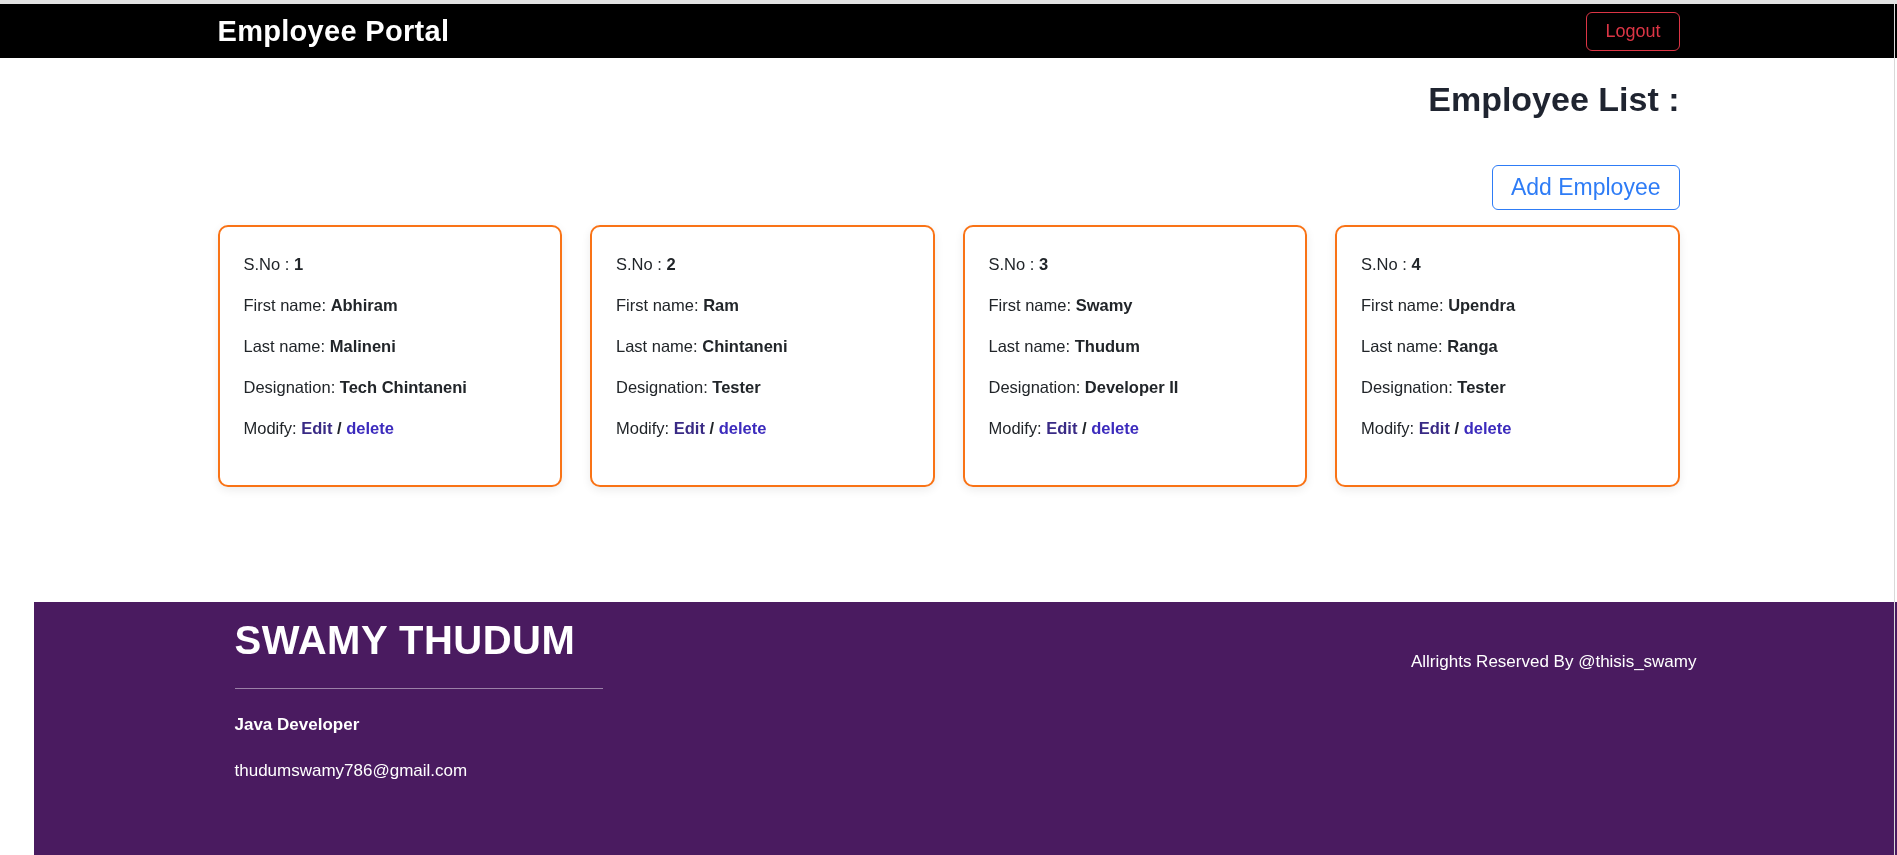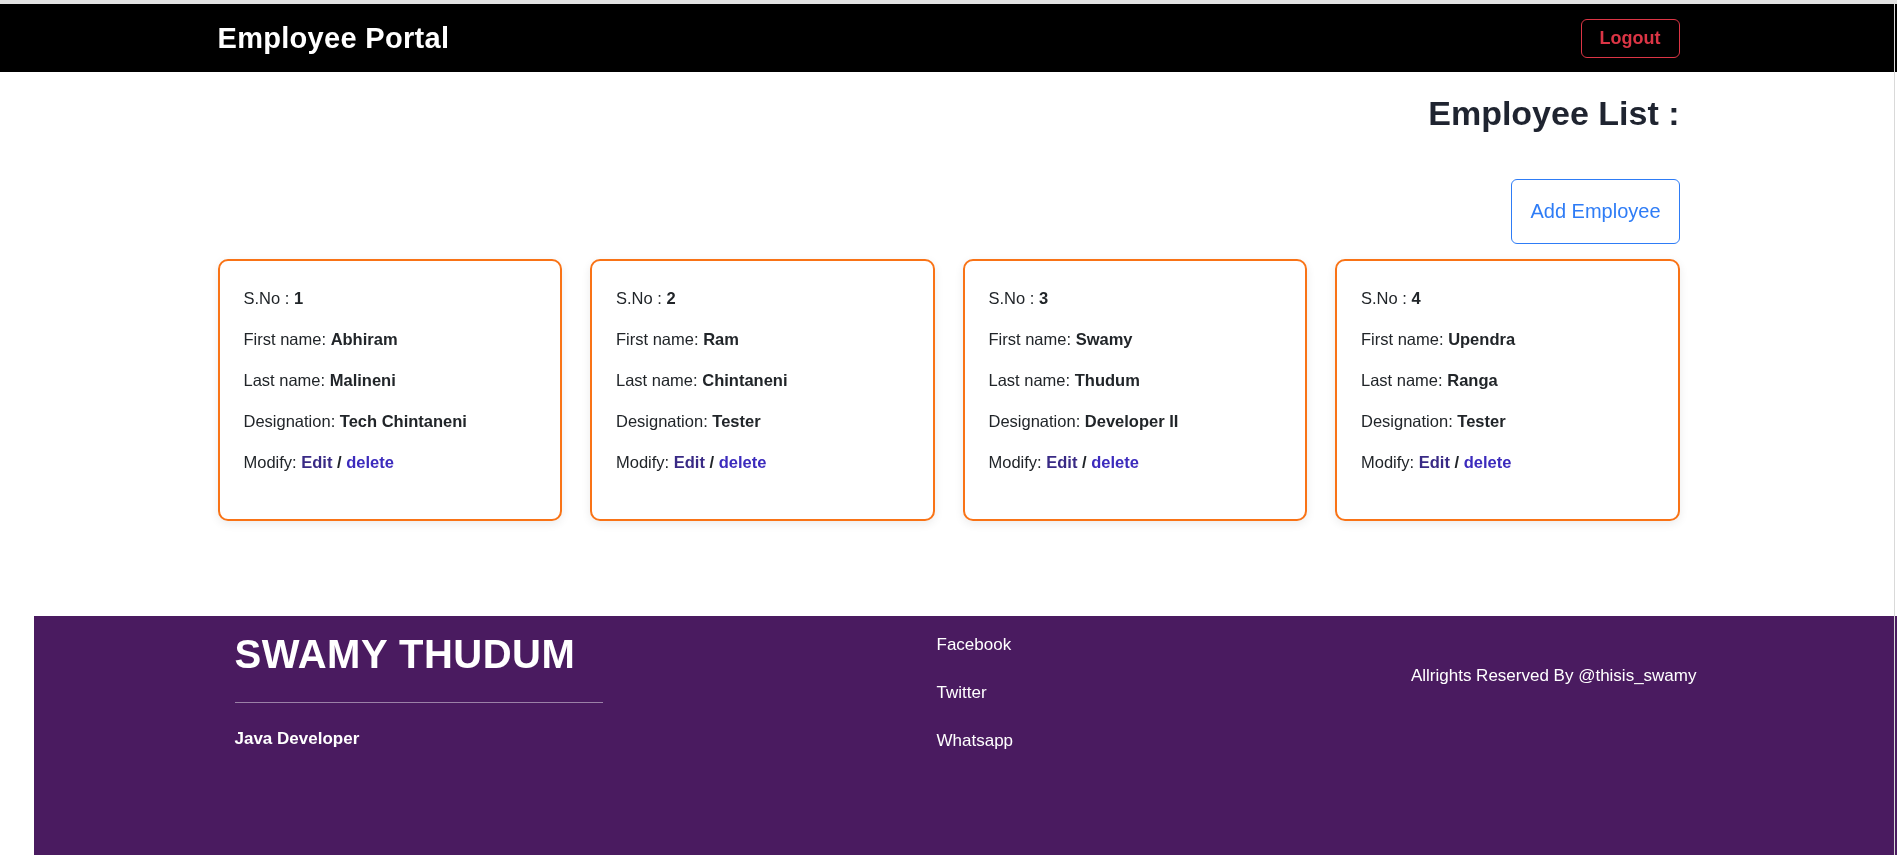--- a/index.html
+++ b/index.html
@@ -18,42 +18,41 @@
     position: absolute; top: 4px; right: 2px; bottom: 0;
     width: 1px; background: #d9d9d9;
   }
   .container {
     width: 1462px;
     margin: 0 auto;
   }
   
   .navbar {
     background: #000000;
-    height: 68px;
+    height: 54px;
   }
   .navbar .container {
     height: 100%;
     display: flex; align-items: center; justify-content: space-between;
   }
   .brand {
     color: #ffffff;
     font-size: 29px;
     font-weight: 700;
     letter-spacing: 0.3px;
   }
   .logout-btn {
     background: transparent;
     color: var(--danger, #dc3545);
     border: 1px solid var(--danger, #dc3545);
     border-radius: 6px;
     font-size: 18px;
     font-family: "Liberation Sans", sans-serif;
     padding: 8px 18px;
     cursor: pointer;
-    font-weight: bold;
   }
   
   .main-area {
     height: 522px;
   }
   .page-heading {
     margin-top: 22px;
     font-size: 34px;
     font-weight: 600;
     color: #1f2430;
@@ -61,23 +60,23 @@
   }
   .actions-row {
     margin-top: 46px;
     display: flex; justify-content: flex-end;
   }
   .add-btn {
     background: #ffffff;
     color: var(--primary, #2e7cf6);
     border: 1px solid var(--primary, #2e7cf6);
     border-radius: 6px;
-    font-size: 20px;
+    font-size: 23px;
     font-family: "Liberation Sans", sans-serif;
-    padding: 20px 18px;
+    padding: 8px 18px;
     cursor: pointer;
     text-align: center;
   }
   .cards-row {
     margin-top: 15px;
     display: flex; gap: 28px;
   }
   .card {
     flex: 1;
     height: 262px;
@@ -213,25 +212,21 @@
   </div>
 </main>
 
 <footer>
   <div class="footer-main">
     <div class="container">
       <div class="footer-col-about">
         <div class="footer-name">SWAMY THUDUM</div>
         <hr class="footer-divider">
         <div class="footer-role">Java Developer</div>
-      </div>
-      <div class="footer-col-social">
-        <a class="social-link">Facebook</a>
-        <a class="social-link">Twitter</a>
-        <a class="social-link">Whatsapp</a>
+        <div class="footer-email">thudumswamy786@gmail.com</div>
       </div>
       <div class="footer-col-copy">
         <div class="copyright">Allrights Reserved By @thisis_swamy</div>
       </div>
     </div>
   </div>
 
 </footer>
 
 </body></html>

